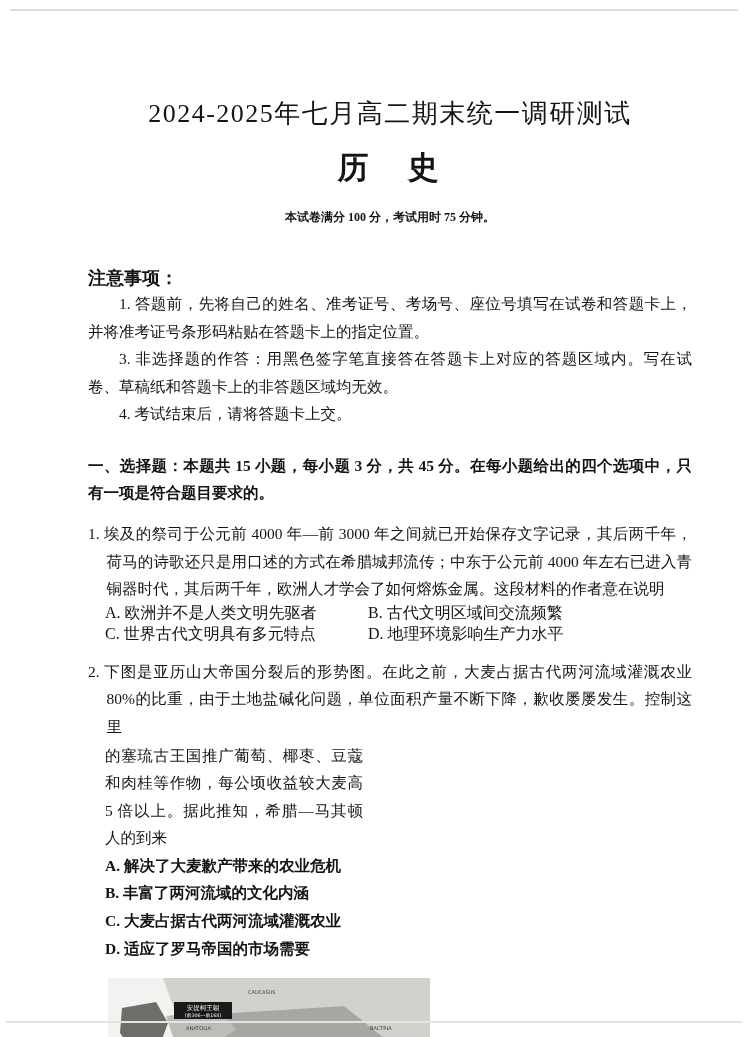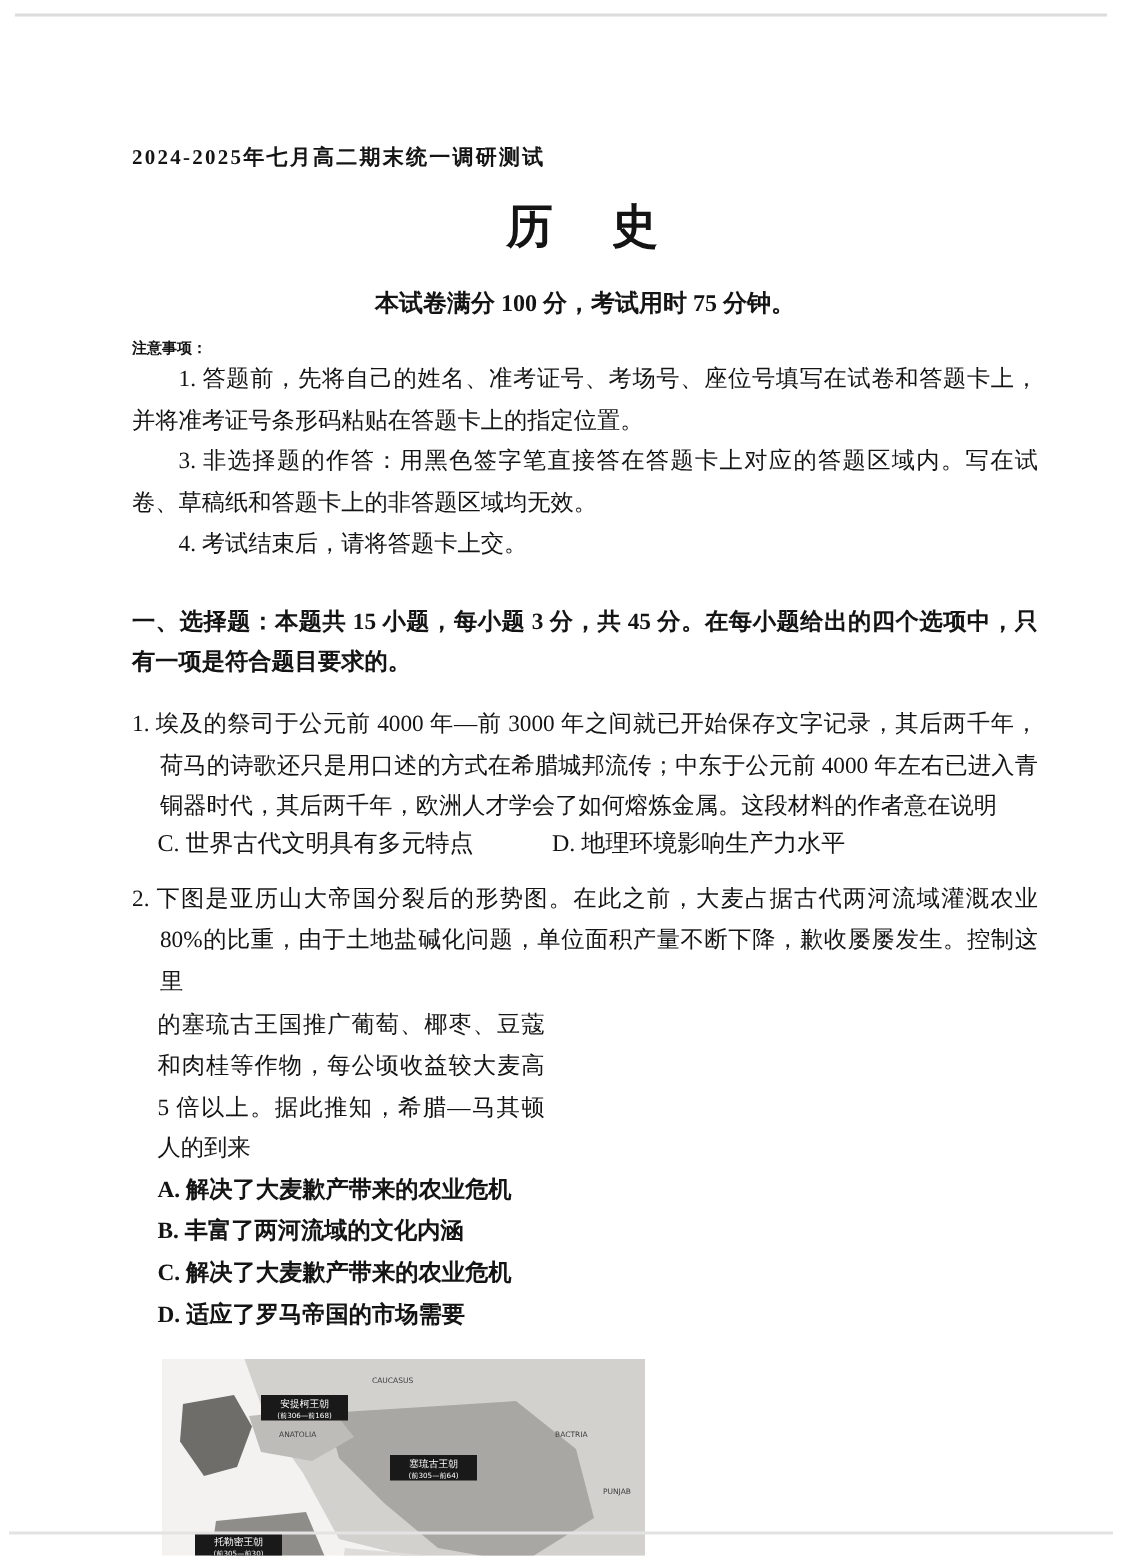--- a/index.html
+++ b/index.html
@@ -17,33 +17,33 @@
     background:#dcdcdc;
   }
   .scan-edge-bottom {
     position:absolute; bottom:14px; left:6px; right:6px; height:2px;
     background:#e3e3e3;
   }
   .page {
     padding:96px 56px 0 88px;
   }
   .title {
-    font-size:14px; font-weight:bold; text-align:left;
+    font-size:26px; font-weight:normal; text-align:center;
     letter-spacing:1.5px;
   }
   .subject {
     font-size:31px; font-weight:bold; text-align:center;
     margin-top:16px; letter-spacing:4px;
   }
   .exam-info {
-    font-size:16px; font-weight:bold; text-align:center;
+    font-size:12px; font-weight:bold; text-align:center;
     margin-top:20px;
   }
   .notes-heading {
-    font-size:10px; font-weight:bold; margin-top:12px;font-family:Liberation Serif, serif;
+    font-size:18px; font-weight:bold; margin-top:40px;font-family:Liberation Serif, serif;
   }
   p.body-text {
     font-size:15.5px; line-height:1.78; text-align:justify;
   }
   .note-item { text-indent:2em; }
   .section-heading {
     font-weight:bold; margin-top:24px;
   }
   .question { margin-top:13px; }
   .hang { padding-left:1.2em; text-indent:-1.2em; }
@@ -77,33 +77,37 @@
 
   <p class="body-text note-item">1. 答题前，先将自己的姓名、准考证号、考场号、座位号填写在试卷和答题卡上，并将准考证号条形码粘贴在答题卡上的指定位置。</p>
   <p class="body-text note-item">3. 非选择题的作答：用黑色签字笔直接答在答题卡上对应的答题区域内。写在试卷、草稿纸和答题卡上的非答题区域均无效。</p>
   <p class="body-text note-item">4. 考试结束后，请将答题卡上交。</p>
 
   <p class="body-text section-heading">一、选择题：本题共 15 小题，每小题 3 分，共 45 分。在每小题给出的四个选项中，只有一项是符合题目要求的。</p>
 
   <div class="question">
     <p class="body-text hang">1. 埃及的祭司于公元前 4000 年—前 3000 年之间就已开始保存文字记录，其后两千年，荷马的诗歌还只是用口述的方式在希腊城邦流传；中东于公元前 4000 年左右已进入青铜器时代，其后两千年，欧洲人才学会了如何熔炼金属。这段材料的作者意在说明</p>
     <div class="opt-row body-text">
+      <span class="opt-col-a">A. 欧洲并不是人类文明先驱者</span>
+      <span>B. 古代文明区域间交流频繁</span>
+    </div>
+    <div class="opt-row body-text">
       <span class="opt-col-a">C. 世界古代文明具有多元特点</span>
       <span>D. 地理环境影响生产力水平</span>
     </div>
   </div>
 
   <div class="question">
     <p class="body-text hang">2. 下图是亚历山大帝国分裂后的形势图。在此之前，大麦占据古代两河流域灌溉农业 80%的比重，由于土地盐碱化问题，单位面积产量不断下降，歉收屡屡发生。控制这里</p>
     <div class="q2-row">
       <div class="q2-left">
         <p class="body-text">的塞琉古王国推广葡萄、椰枣、豆蔻和肉桂等作物，每公顷收益较大麦高 5 倍以上。据此推知，希腊—马其顿人的到来</p>
         <p class="body-text opt">A. 解决了大麦歉产带来的农业危机</p>
         <p class="body-text opt">B. 丰富了两河流域的文化内涵</p>
-        <p class="body-text opt">C. 解决了大麦歉产带来的农业危机</p>
+        <p class="body-text opt">C. 大麦占据古代两河流域灌溉农业</p>
         <p class="body-text opt">D. 适应了罗马帝国的市场需要</p>
       </div>
       <div class="q2-map">
         <svg viewBox="0 0 322 200" width="322" height="200">
 
           <rect width="322" height="200" fill="#f3f2f0"></rect>
 
           <path d="M55,0 L322,0 L322,168 L262,174 L232,150 L202,162 L158,130 L118,120 L94,76 L70,42 Z" fill="#d3d1cd"></path>
 
           <path d="M110,36 L236,28 L276,60 L288,106 L240,136 L184,126 L148,96 L118,66 Z" fill="#a9a7a3"></path>

